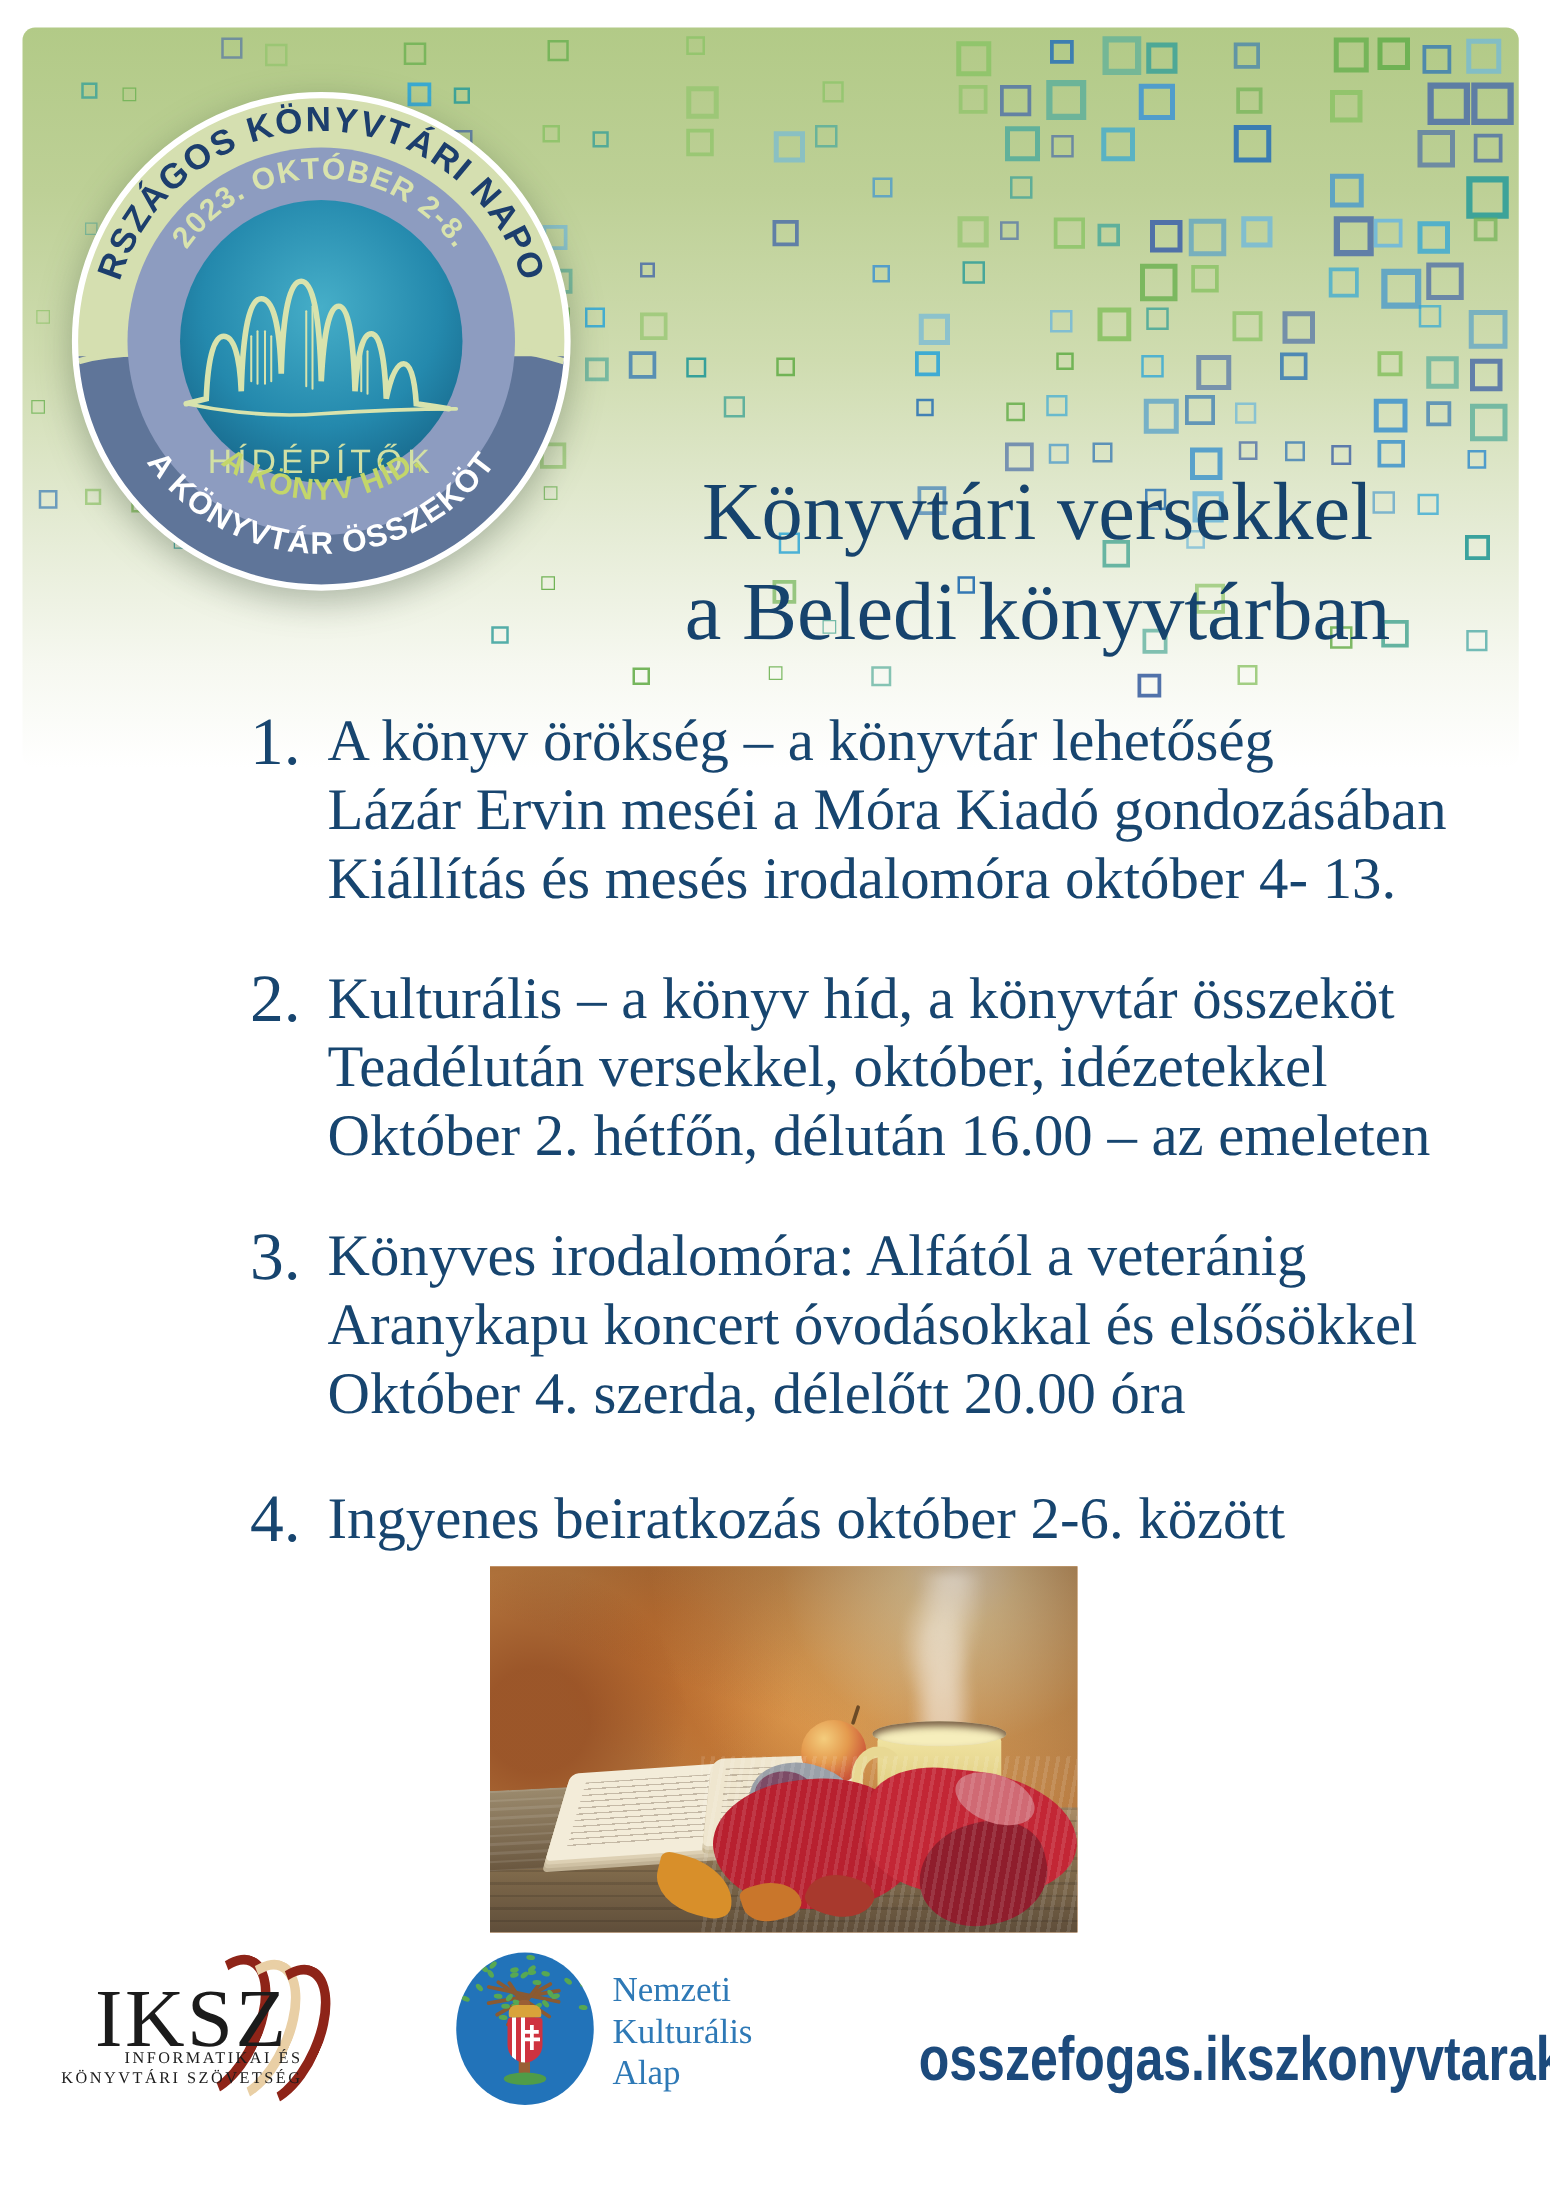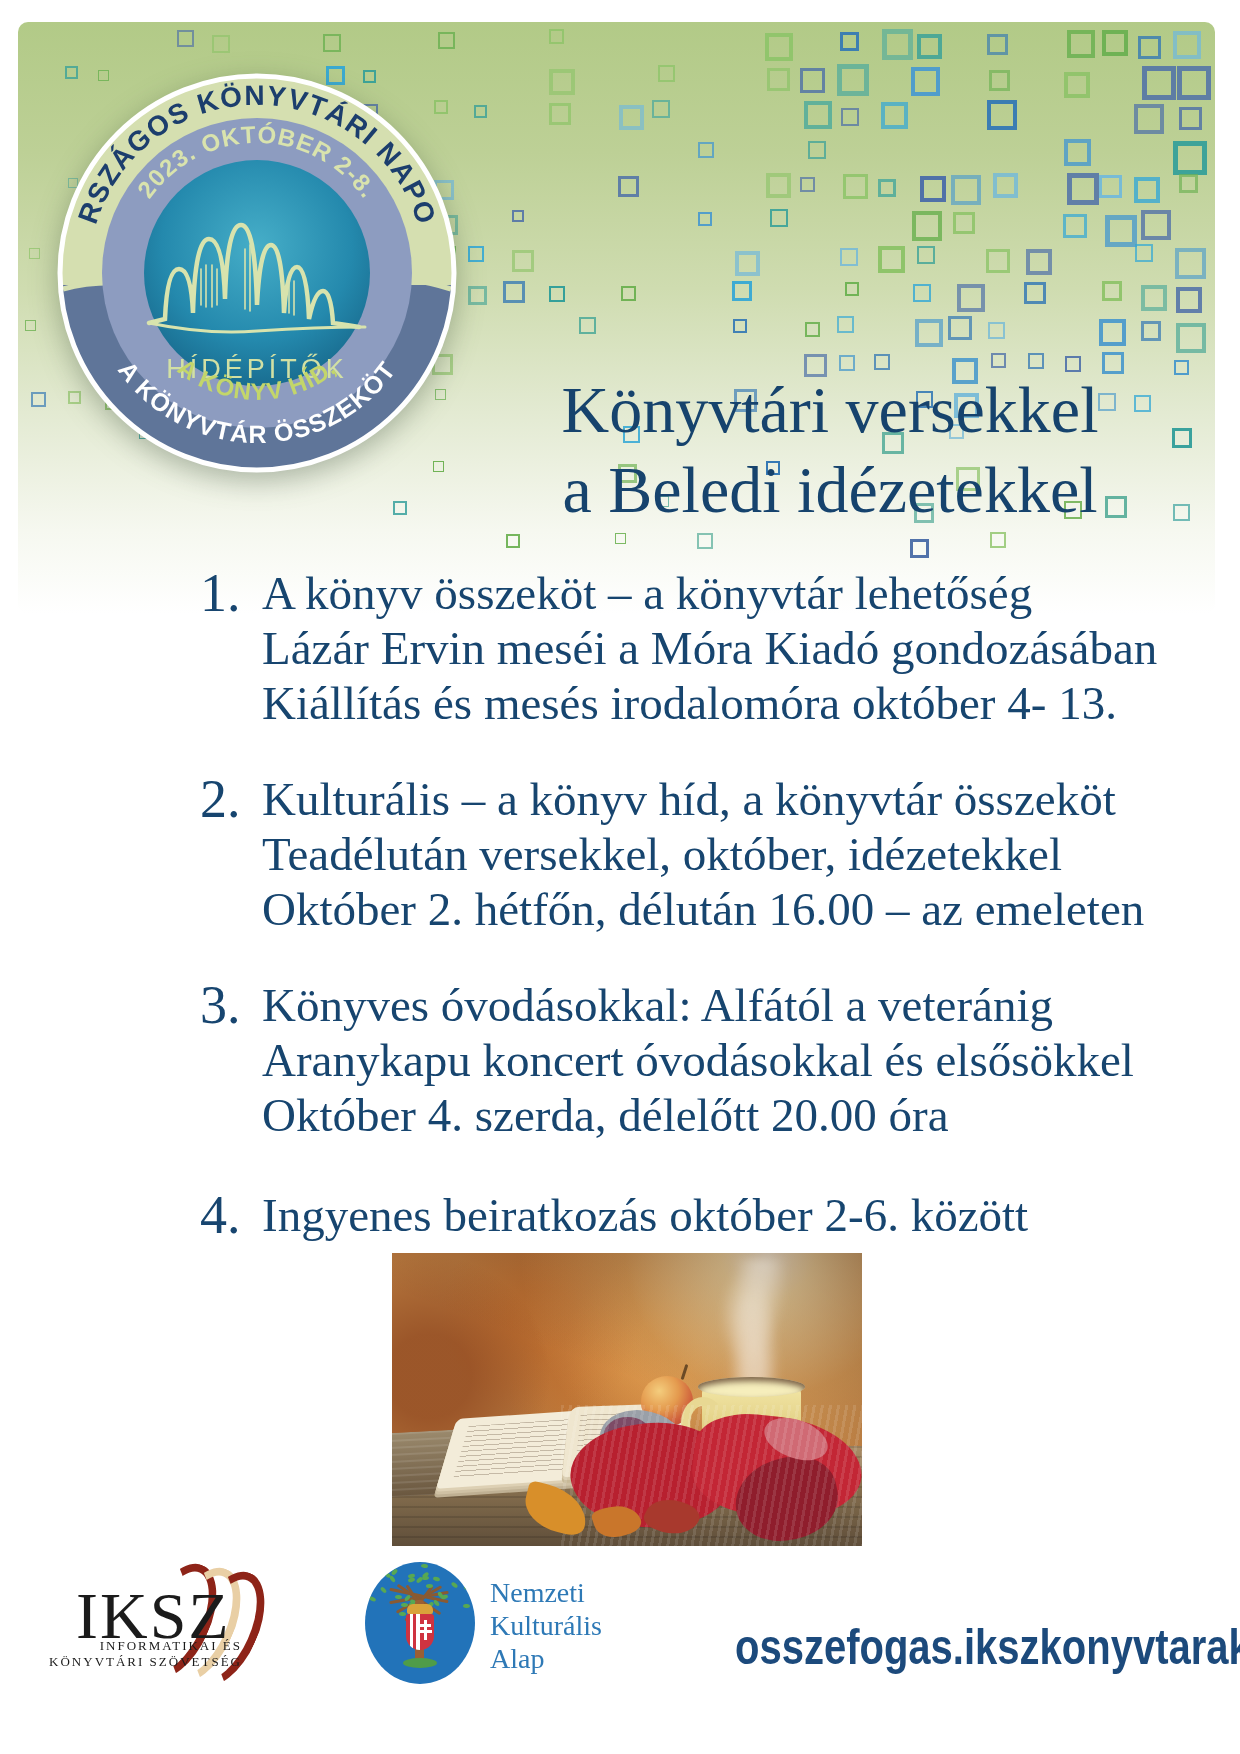--- a/index.html
+++ b/index.html
@@ -343,43 +343,43 @@
   <text font-size="24" font-weight="bold" fill="#c3d66a" letter-spacing="1">
     <textPath href="#arcHid" startOffset="50%" text-anchor="middle">A KÖNYV HÍD,</textPath>
   </text>
   <text font-size="25" font-weight="bold" fill="#ffffff" letter-spacing="1">
     <textPath href="#arcOssze" startOffset="50%" text-anchor="middle">A KÖNYVTÁR ÖSSZEKÖT</textPath>
   </text>
 </svg>
 
 <div class="title">
   <div>Könyvtári versekkel</div>
-  <div>a Beledi idézetekkel</div>
+  <div>a Beledi könyvtárban</div>
 </div>
 
 <div class="item" style="top:566px">
   <span class="num">1.</span>
   <div class="lines">
-    <div>A könyv összeköt – a könyvtár lehetőség</div>
+    <div>A könyv örökség – a könyvtár lehetőség</div>
     <div>Lázár Ervin meséi a Móra Kiadó gondozásában</div>
     <div>Kiállítás és mesés irodalomóra október 4- 13.</div>
   </div>
 </div>
 <div class="item" style="top:772px">
   <span class="num">2.</span>
   <div class="lines">
     <div>Kulturális – a könyv híd, a könyvtár összeköt</div>
     <div>Teadélután versekkel, október, idézetekkel</div>
     <div>Október 2. hétfőn, délután 16.00 – az emeleten</div>
   </div>
 </div>
 <div class="item" style="top:978px">
   <span class="num">3.</span>
   <div class="lines">
-    <div>Könyves óvodásokkal: Alfától a veteránig</div>
+    <div>Könyves irodalomóra: Alfától a veteránig</div>
     <div>Aranykapu koncert óvodásokkal és elsősökkel</div>
     <div>Október 4. szerda, délelőtt 20.00 óra</div>
   </div>
 </div>
 <div class="item" style="top:1188px">
   <span class="num">4.</span>
   <div class="lines">
     <div>Ingyenes beiratkozás október 2-6. között</div>
   </div>
 </div>

